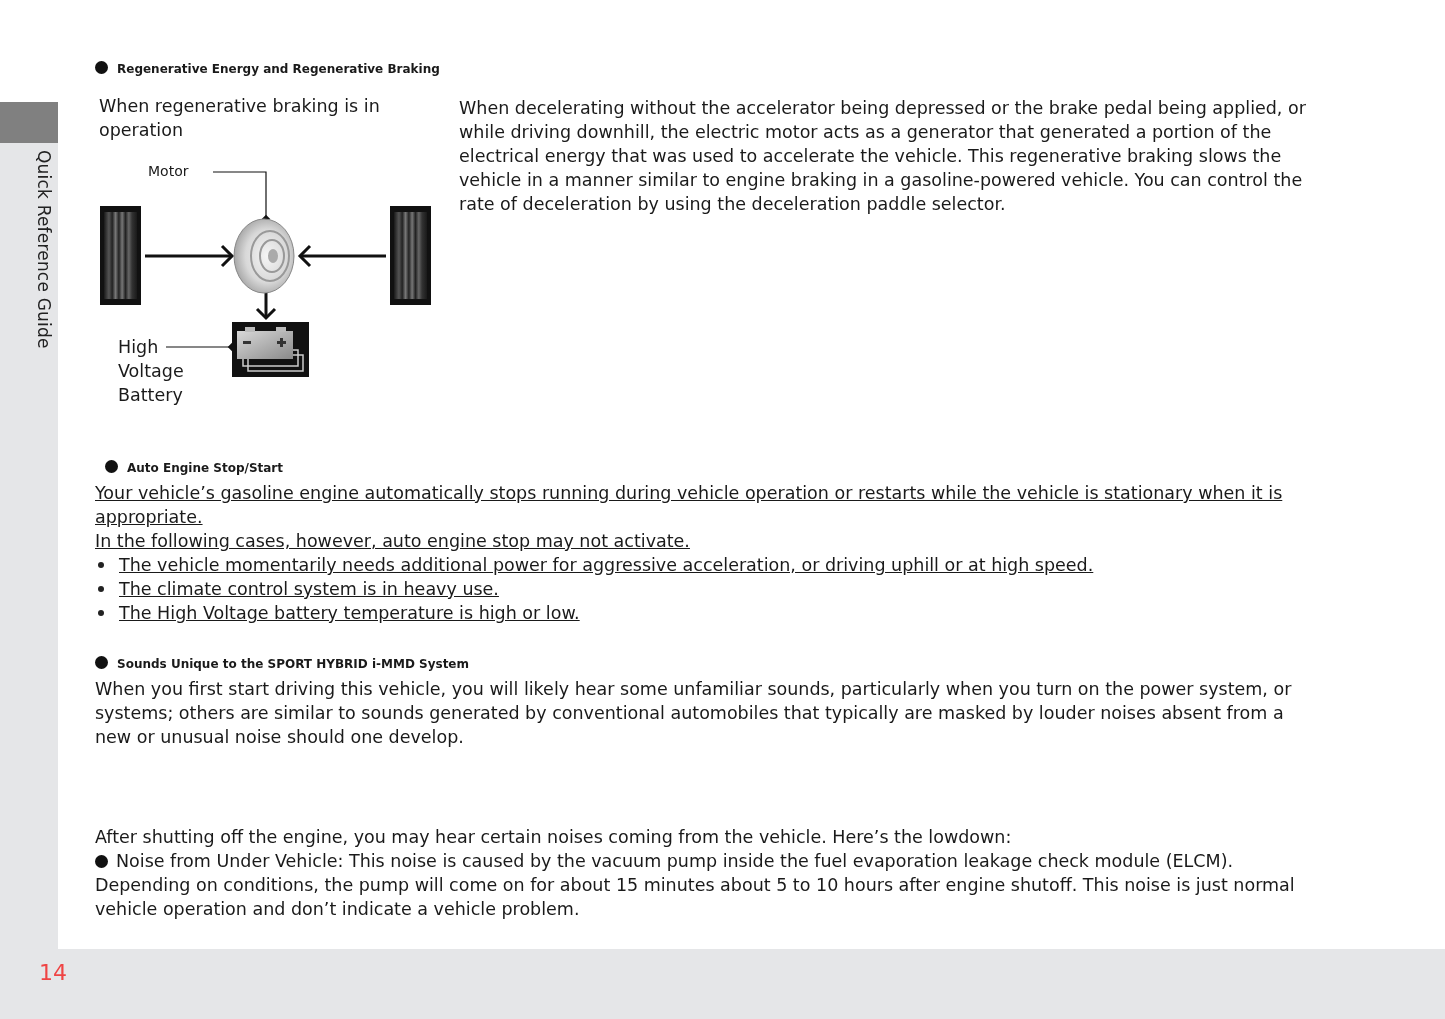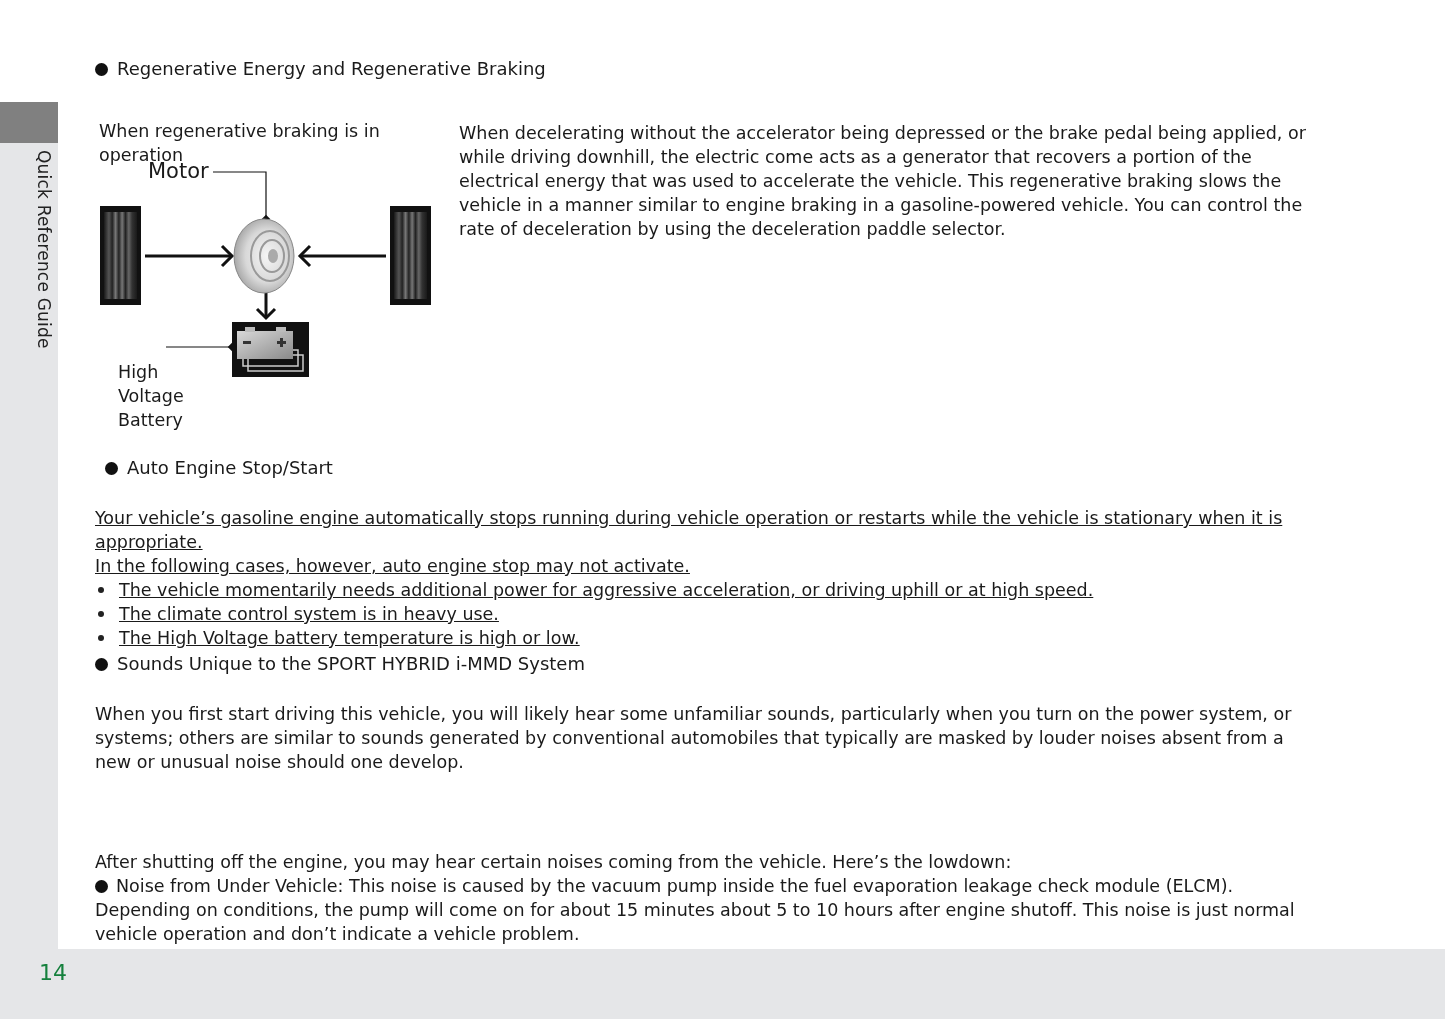--- a/index.html
+++ b/index.html
@@ -9,30 +9,30 @@
     font-family: "DejaVu Sans", "Liberation Sans", sans-serif;
   }
   .side-tab-dark { position: absolute; left: 0; top: 102px; width: 58px; height: 41px; background: #808080; }
   .side-band { position: absolute; left: 0; top: 143px; width: 58px; height: 806px; background: #e5e6e8; }
   .side-label {
     position: absolute; left: 34px; top: 150px;
     writing-mode: vertical-rl; font-size: 17px; color: #222; letter-spacing: 0.2px;
     font-family: "DejaVu Sans", sans-serif;
   }
   .footer-band { position: absolute; left: 0; top: 949px; width: 1445px; height: 70px; background: #e5e6e8; }
-  .page-num { position: absolute; left: 39px; top: 960px; font-size: 22px; color: #15803d; }
+  .page-num { position: absolute; left: 39px; top: 960px; font-size: 22px; color: #ef4444; }
 
   .txt { position: absolute; font-size: 17.5px; line-height: 24px; white-space: nowrap; }
   .bold { font-weight: normal; }
-  .h { font-size: 18px; font-weight: normal; }
+  .h { font-size: 12px; font-weight: bold; }
   .bullet-dot { display: inline-block; width: 13px; height: 13px; border-radius: 50%; background: #111; margin-right: 9px; vertical-align: -1px; }
   .small-dot { display: inline-block; width: 6px; height: 6px; border-radius: 50%; background: #222; margin: 0 15px 0 3px; vertical-align: 3px; }
-  .para { position: absolute; font-size: 17.5px; line-height: 24px; margin-top: 25px; }
+  .para { position: absolute; font-size: 17.5px; line-height: 24px; }
   .para div { white-space: nowrap; }
-  .lbl { position: absolute; font-size: 21px; line-height: 24px; white-space: nowrap; }
+  .lbl { position: absolute; font-size: 14px; line-height: 24px; white-space: nowrap; }
 </style>
 </head>
 <body>
 
 <div class="side-tab-dark"></div>
 <div class="side-band"></div>
 <div class="side-label">Quick Reference Guide</div>
 
 <div class="footer-band"></div>
 <div class="page-num">14</div>
@@ -116,21 +116,21 @@
     <rect x="277" y="341" width="9" height="3" fill="#333"></rect>
     <rect x="280" y="338" width="3" height="9" fill="#333"></rect>
   </g>
 
   <line x1="166" y1="347" x2="232" y2="347" stroke="#111" stroke-width="1.2"></line>
   <rect x="229" y="344" width="6" height="6" transform="rotate(45 232 347)" fill="#111"></rect>
 </svg>
 
 <div class="para" style="left:459px; top:96px;">
   <div>When decelerating without the accelerator being depressed or the brake pedal being applied, or</div>
-  <div>while driving downhill, the electric come acts as a generator that recovers a portion of the</div>
+  <div>while driving downhill, the electric motor acts as a generator that generated a portion of the</div>
   <div>electrical energy that was used to accelerate the vehicle. This regenerative braking slows the</div>
   <div>vehicle in a manner similar to engine braking in a gasoline-powered vehicle. You can control the</div>
   <div>rate of deceleration by using the deceleration paddle selector.</div>
 </div>
 
 <div class="txt h" style="left:105px; top:456px;">
   <span class="bullet-dot"></span><span>Auto Engine Stop/Start</span>
 </div>
 <div class="para" style="left:95px; top:481px;text-decoration:underline;">
   <div>Your vehicle’s gasoline engine automatically stops running during vehicle operation or restarts while the vehicle is stationary when it is</div>

